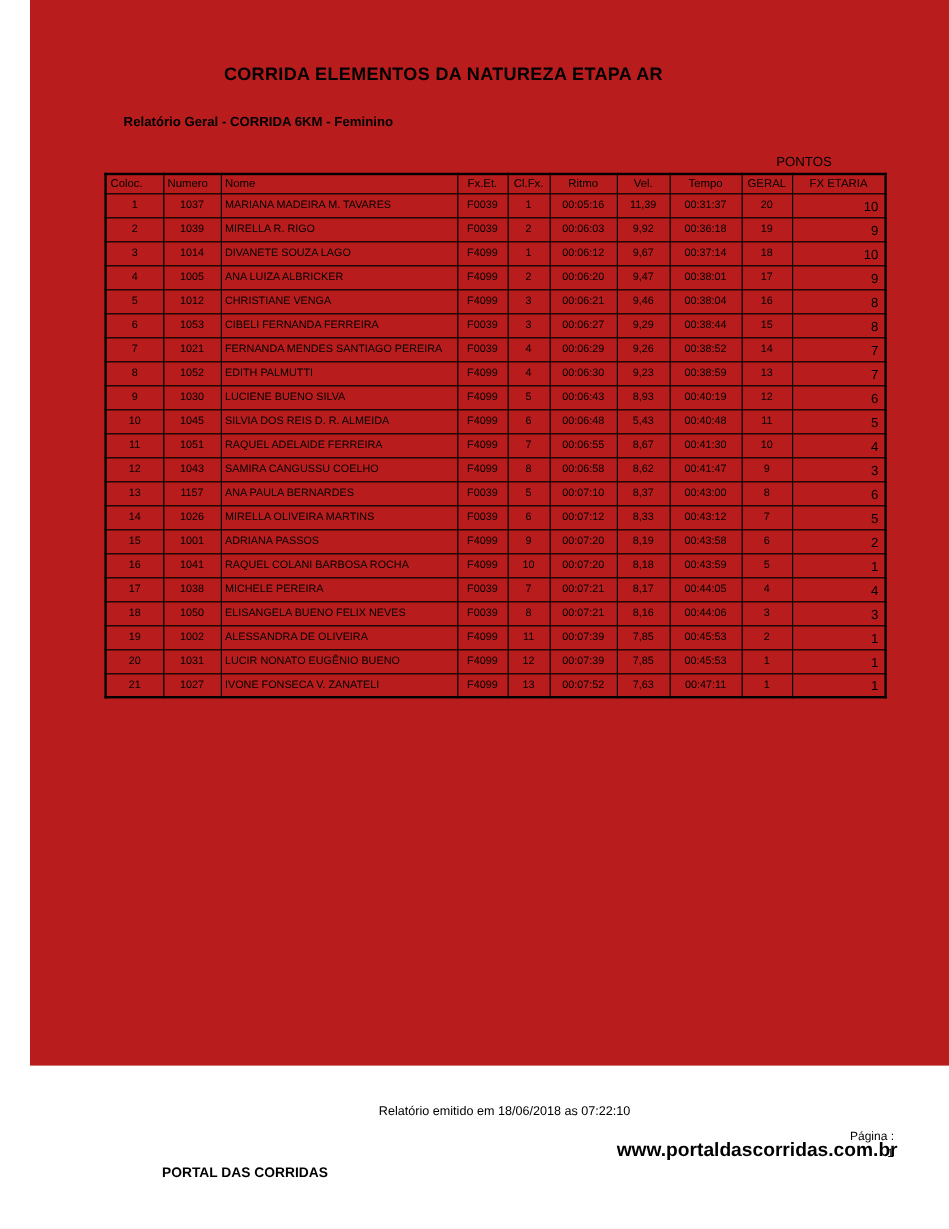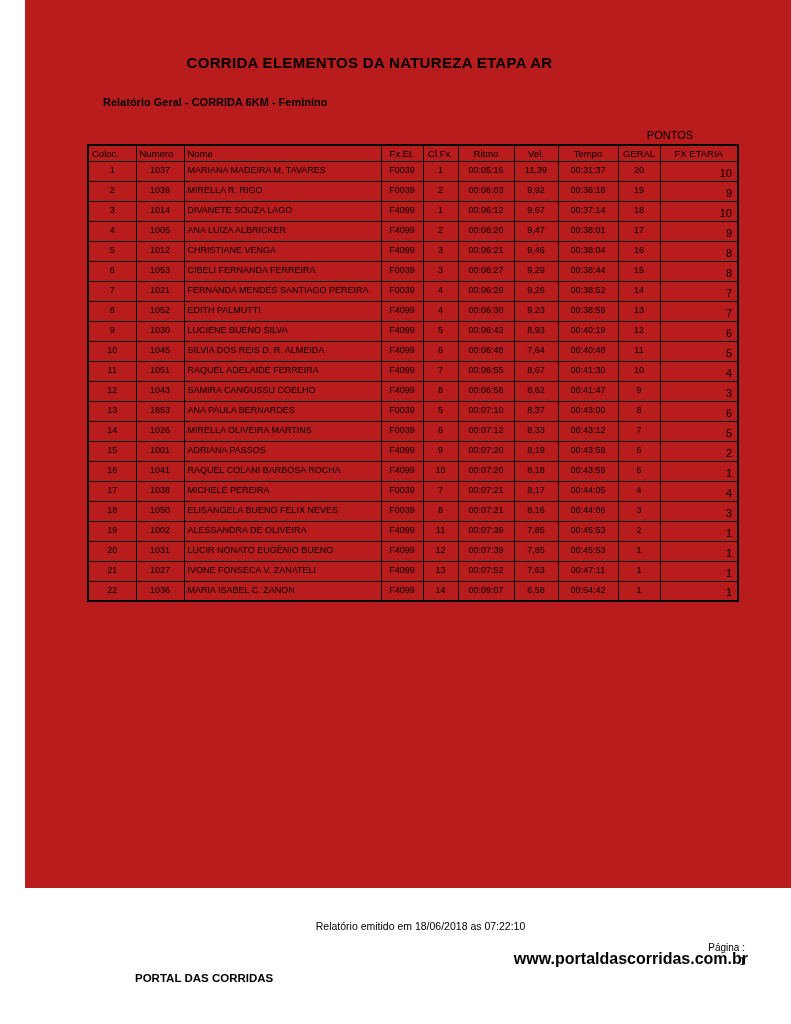--- a/index.html
+++ b/index.html
@@ -249,21 +249,21 @@
           <td>12</td>
           <td>6</td>
         </tr>
         <tr>
           <td>10</td>
           <td>1045</td>
           <td>SILVIA DOS REIS D. R. ALMEIDA</td>
           <td>F4099</td>
           <td>6</td>
           <td>00:06:48</td>
-          <td>7,64</td>
+          <td>5,43</td>
           <td>00:40:48</td>
           <td>11</td>
           <td>5</td>
         </tr>
         <tr>
           <td>11</td>
           <td>1051</td>
           <td>RAQUEL ADELAIDE FERREIRA</td>
           <td>F4099</td>
           <td>7</td>
@@ -280,21 +280,21 @@
           <td>F4099</td>
           <td>8</td>
           <td>00:06:58</td>
           <td>8,62</td>
           <td>00:41:47</td>
           <td>9</td>
           <td>3</td>
         </tr>
         <tr>
           <td>13</td>
-          <td>1853</td>
+          <td>1157</td>
           <td>ANA PAULA BERNARDES</td>
           <td>F0039</td>
           <td>5</td>
           <td>00:07:10</td>
           <td>8,37</td>
           <td>00:43:00</td>
           <td>8</td>
           <td>6</td>
         </tr>
         <tr>
@@ -386,32 +386,20 @@
           <td>1027</td>
           <td>IVONE FONSECA V. ZANATELI</td>
           <td>F4099</td>
           <td>13</td>
           <td>00:07:52</td>
           <td>7,63</td>
           <td>00:47:11</td>
           <td>1</td>
           <td>1</td>
         </tr>
-        <tr>
-          <td>22</td>
-          <td>1036</td>
-          <td>MARIA ISABEL C. ZANON</td>
-          <td>F4099</td>
-          <td>14</td>
-          <td>00:09:07</td>
-          <td>6,58</td>
-          <td>00:54:42</td>
-          <td>1</td>
-          <td>1</td>
-        </tr>
       </tbody>
   </table>
 
   <div class="pagina-block">
     <div>Página :</div>
     <div>1</div>
   </div>
 
   <div class="footer-brand">PORTAL DAS CORRIDAS</div>
 

